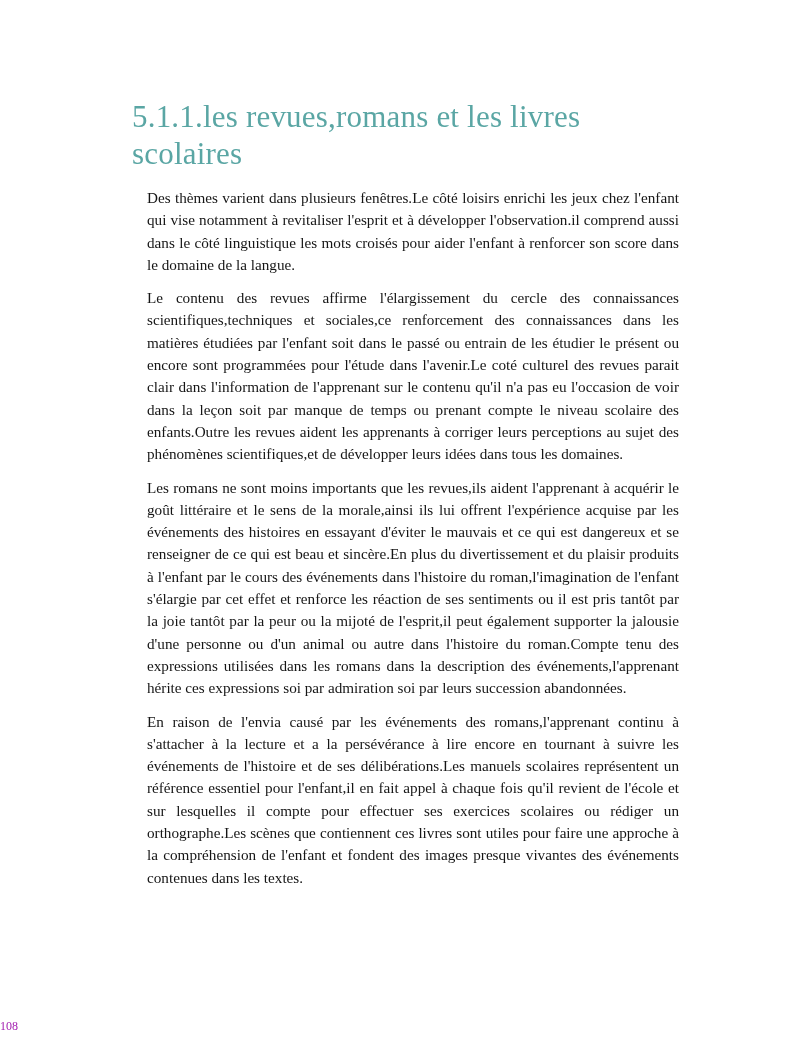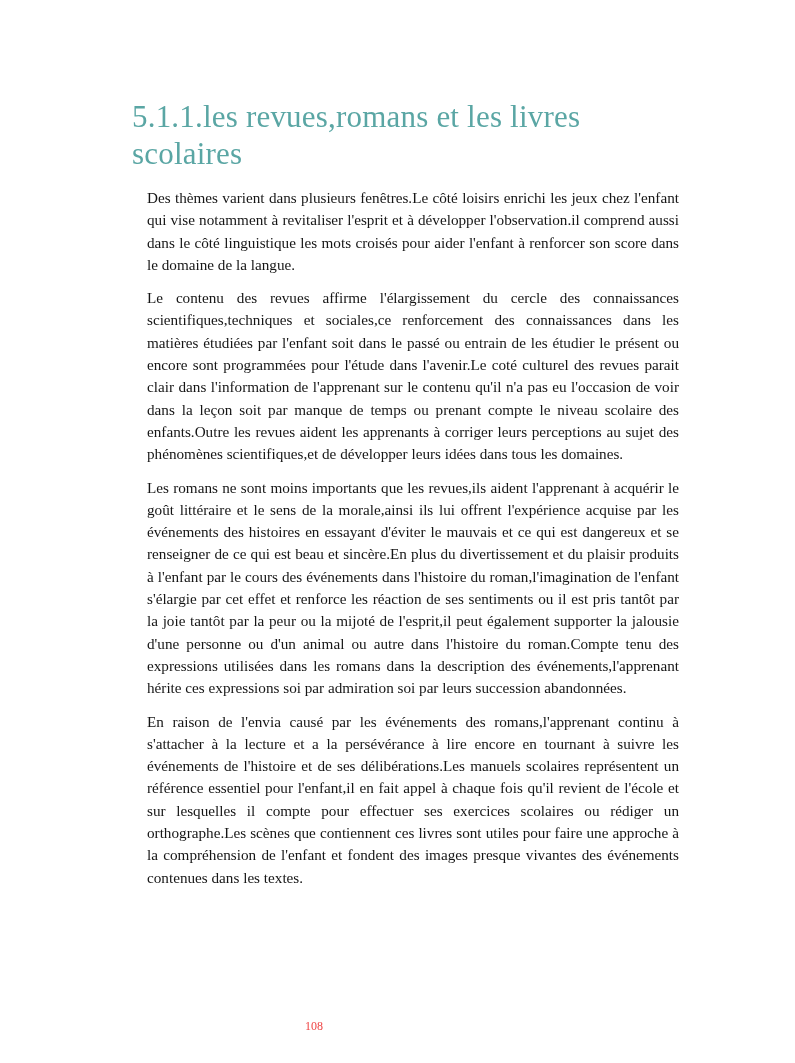--- a/index.html
+++ b/index.html
@@ -48,23 +48,23 @@
       line-height: 22.3px;
       text-align: justify;
       text-align-last: left;
       color: #151515;
     }
     .page-number {
       position: absolute;
       left: 0;
       width: 628px;
       top: 1019px;
-      text-align: center;
+      text-align: left;
       font-size: 12px;
-      color: #ef4444;
+      color: #a21caf;
     }
   </style>
 </head>
 <body>
 
 <div class="page">
   <h1 class="heading">5.1.1.les revues,romans et les livres scolaires</h1>
 
   <div class="body-text">
     <p class="para">Des thèmes varient dans plusieurs fenêtres.Le côté loisirs enrichi les jeux chez l'enfant qui vise notamment à revitaliser l'esprit et à développer l'observation.il comprend aussi dans le côté linguistique les mots croisés pour aider l'enfant à renforcer son score dans le domaine de la langue.</p>

